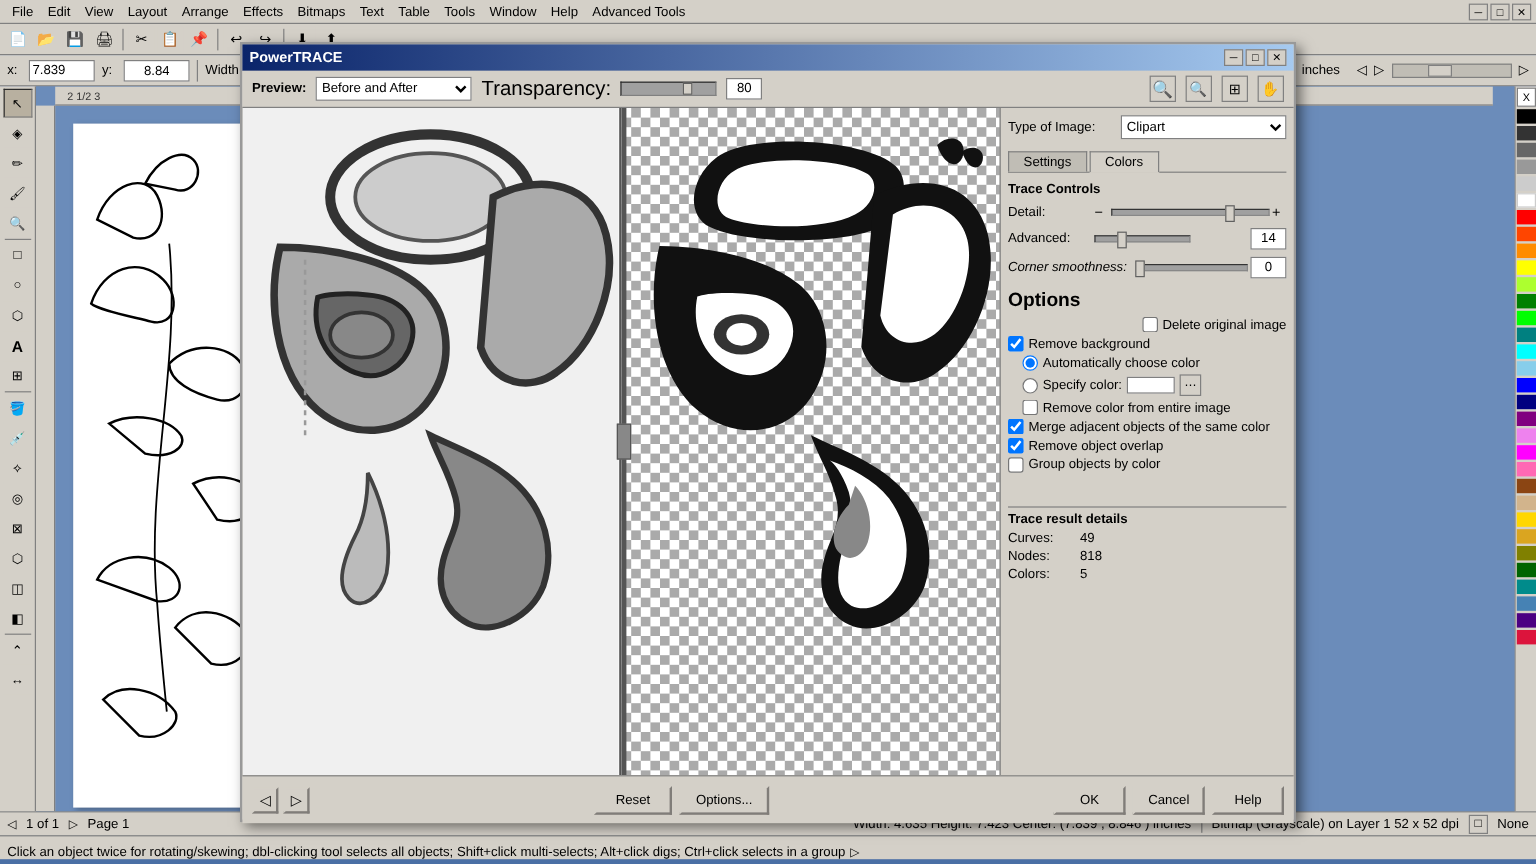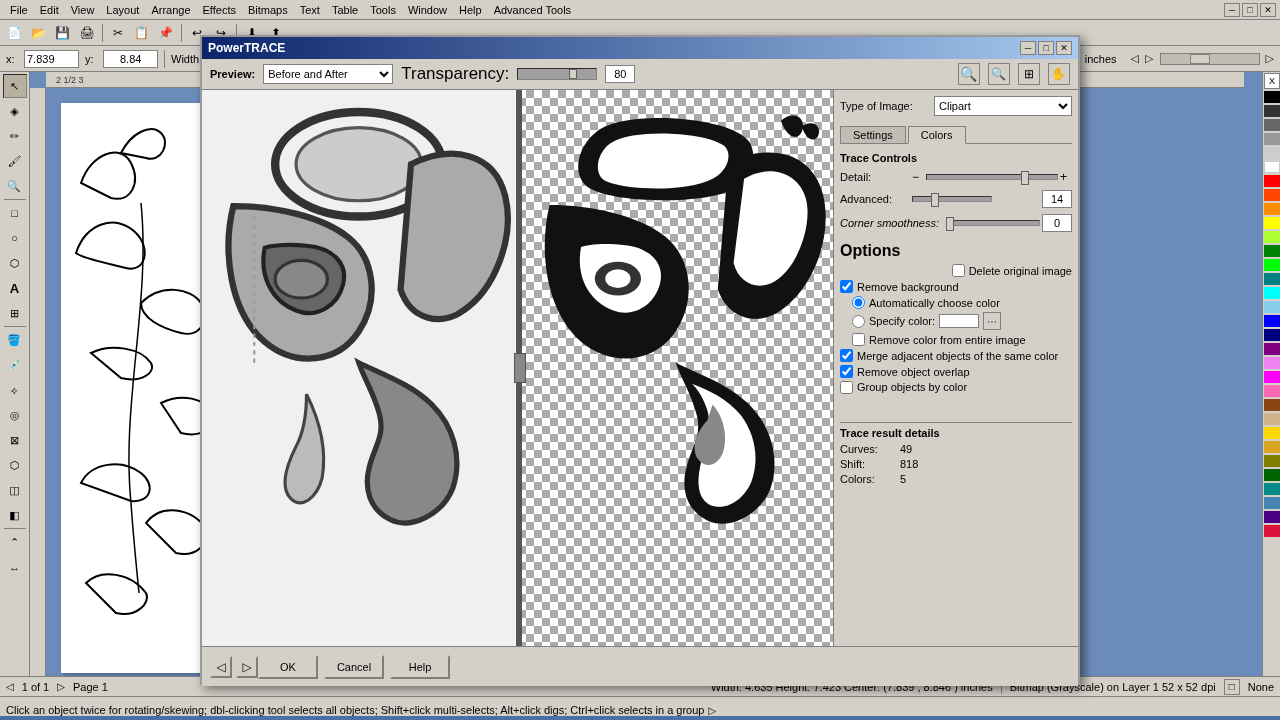--- a/index.html
+++ b/index.html
@@ -374,40 +374,44 @@
 
         <div style="margin-top:4px;border-top:1px solid #808080;padding-top:4px;">
           <div style="font-weight:bold;font-size:11px;margin-bottom:4px;">Trace result details</div>
 
           <div style="display:flex;align-items:center;margin-bottom:3px;">
             <span style="font-size:11px;width:60px;">Curves:</span>
             <span style="font-size:11px;">49</span>
           </div>
 
           <div style="display:flex;align-items:center;margin-bottom:3px;">
-            <span style="font-size:11px;width:60px;">Shift:</span>
+            <span style="font-size:11px;width:60px;">Nodes:</span>
             <span style="font-size:11px;">818</span>
           </div>
 
           <div style="display:flex;align-items:center;margin-bottom:3px;">
             <span style="font-size:11px;width:60px;">Colors:</span>
             <span style="font-size:11px;">5</span>
           </div>
         </div>
 
       </div>
     </div>
 
     <div style="height:40px;background:#d4d0c8;border-top:1px solid #808080;display:flex;align-items:center;padding:0 8px;">
 
       <div style="display:flex;gap:4px;align-items:center;">
         <div style="width:22px;height:22px;background:#d4d0c8;border:2px outset #d4d0c8;display:flex;align-items:center;justify-content:center;cursor:pointer;font-size:12px;">◁</div>
         <div style="width:22px;height:22px;background:#d4d0c8;border:2px outset #d4d0c8;display:flex;align-items:center;justify-content:center;cursor:pointer;font-size:12px;">▷</div>
       </div>
 
+      <div style="flex:1;display:flex;justify-content:center;gap:6px;">
+        <button style="height:24px;min-width:65px;background:#d4d0c8;border:2px outset #d4d0c8;cursor:pointer;padding:0 8px;font-size:11px;">Reset</button>
+        <button style="height:24px;min-width:75px;background:#d4d0c8;border:2px outset #d4d0c8;cursor:pointer;padding:0 8px;font-size:11px;">Options...</button>
+      </div>
 
       <div style="display:flex;gap:6px;">
         <button style="height:24px;min-width:60px;background:#d4d0c8;border:2px outset #d4d0c8;cursor:pointer;padding:0 8px;font-size:11px;">OK</button>
         <button style="height:24px;min-width:60px;background:#d4d0c8;border:2px outset #d4d0c8;cursor:pointer;padding:0 8px;font-size:11px;">Cancel</button>
         <button style="height:24px;min-width:60px;background:#d4d0c8;border:2px outset #d4d0c8;cursor:pointer;padding:0 8px;font-size:11px;">Help</button>
       </div>
     </div>
 
   </div>
 

